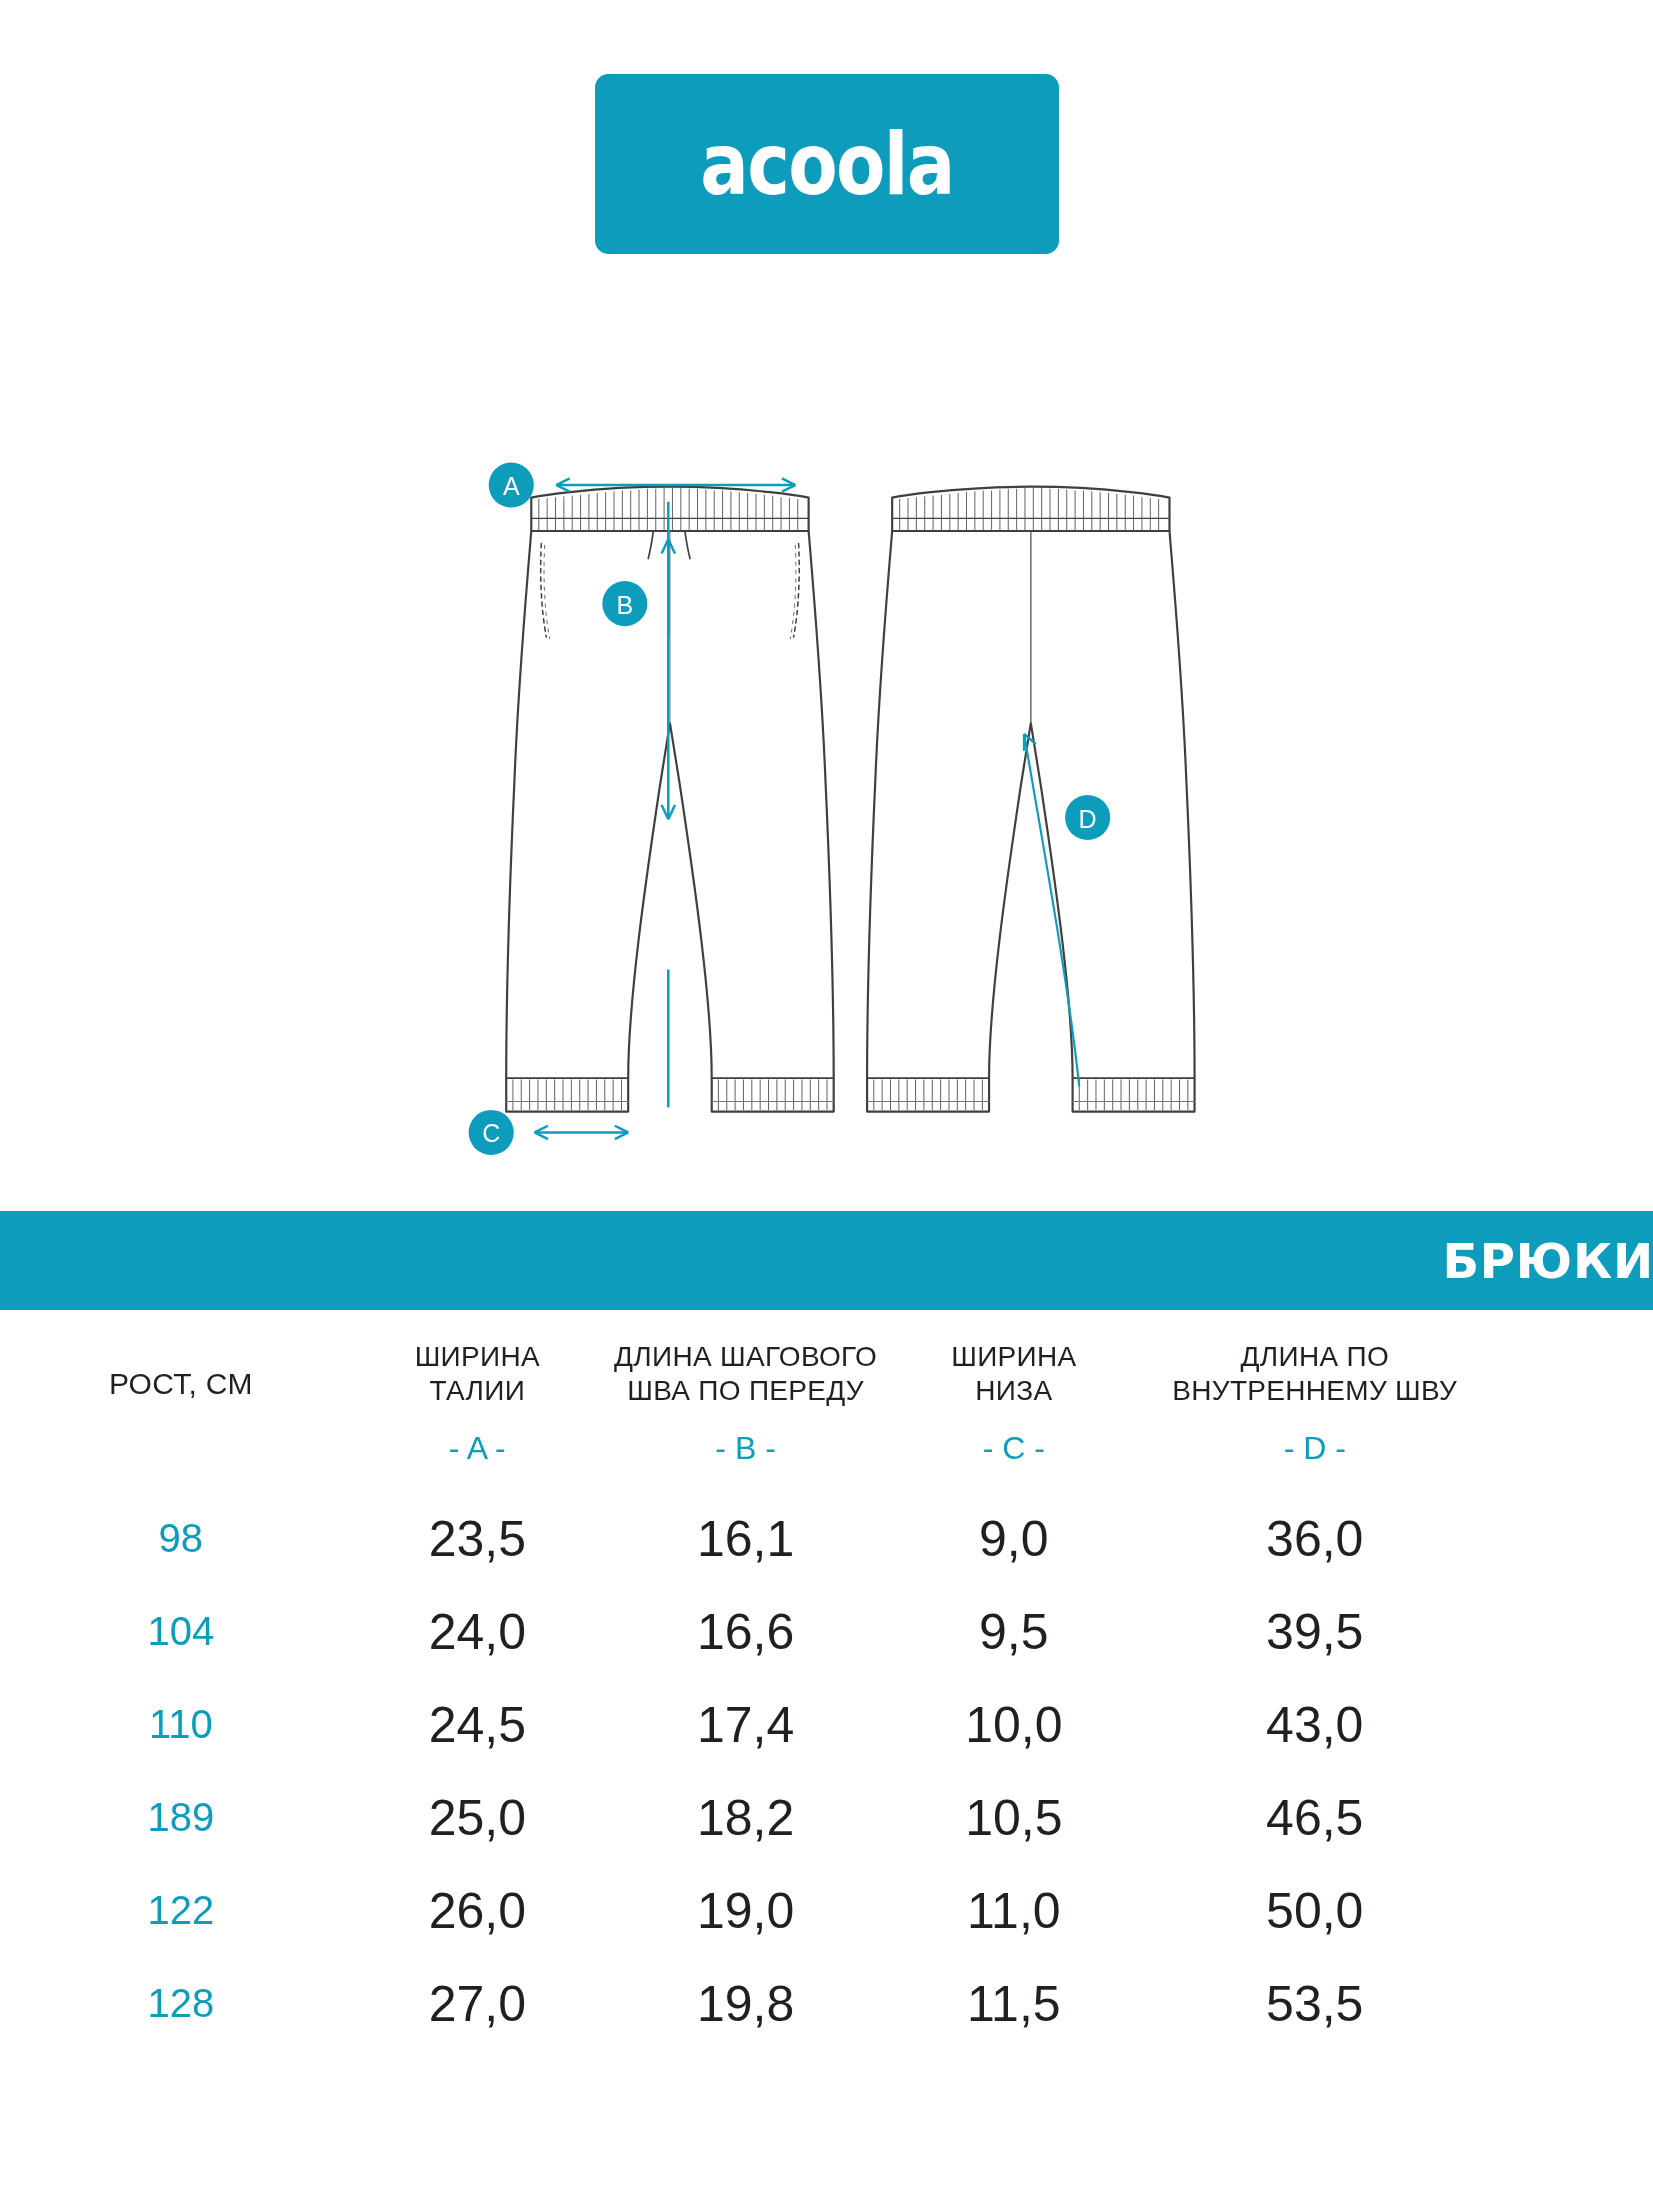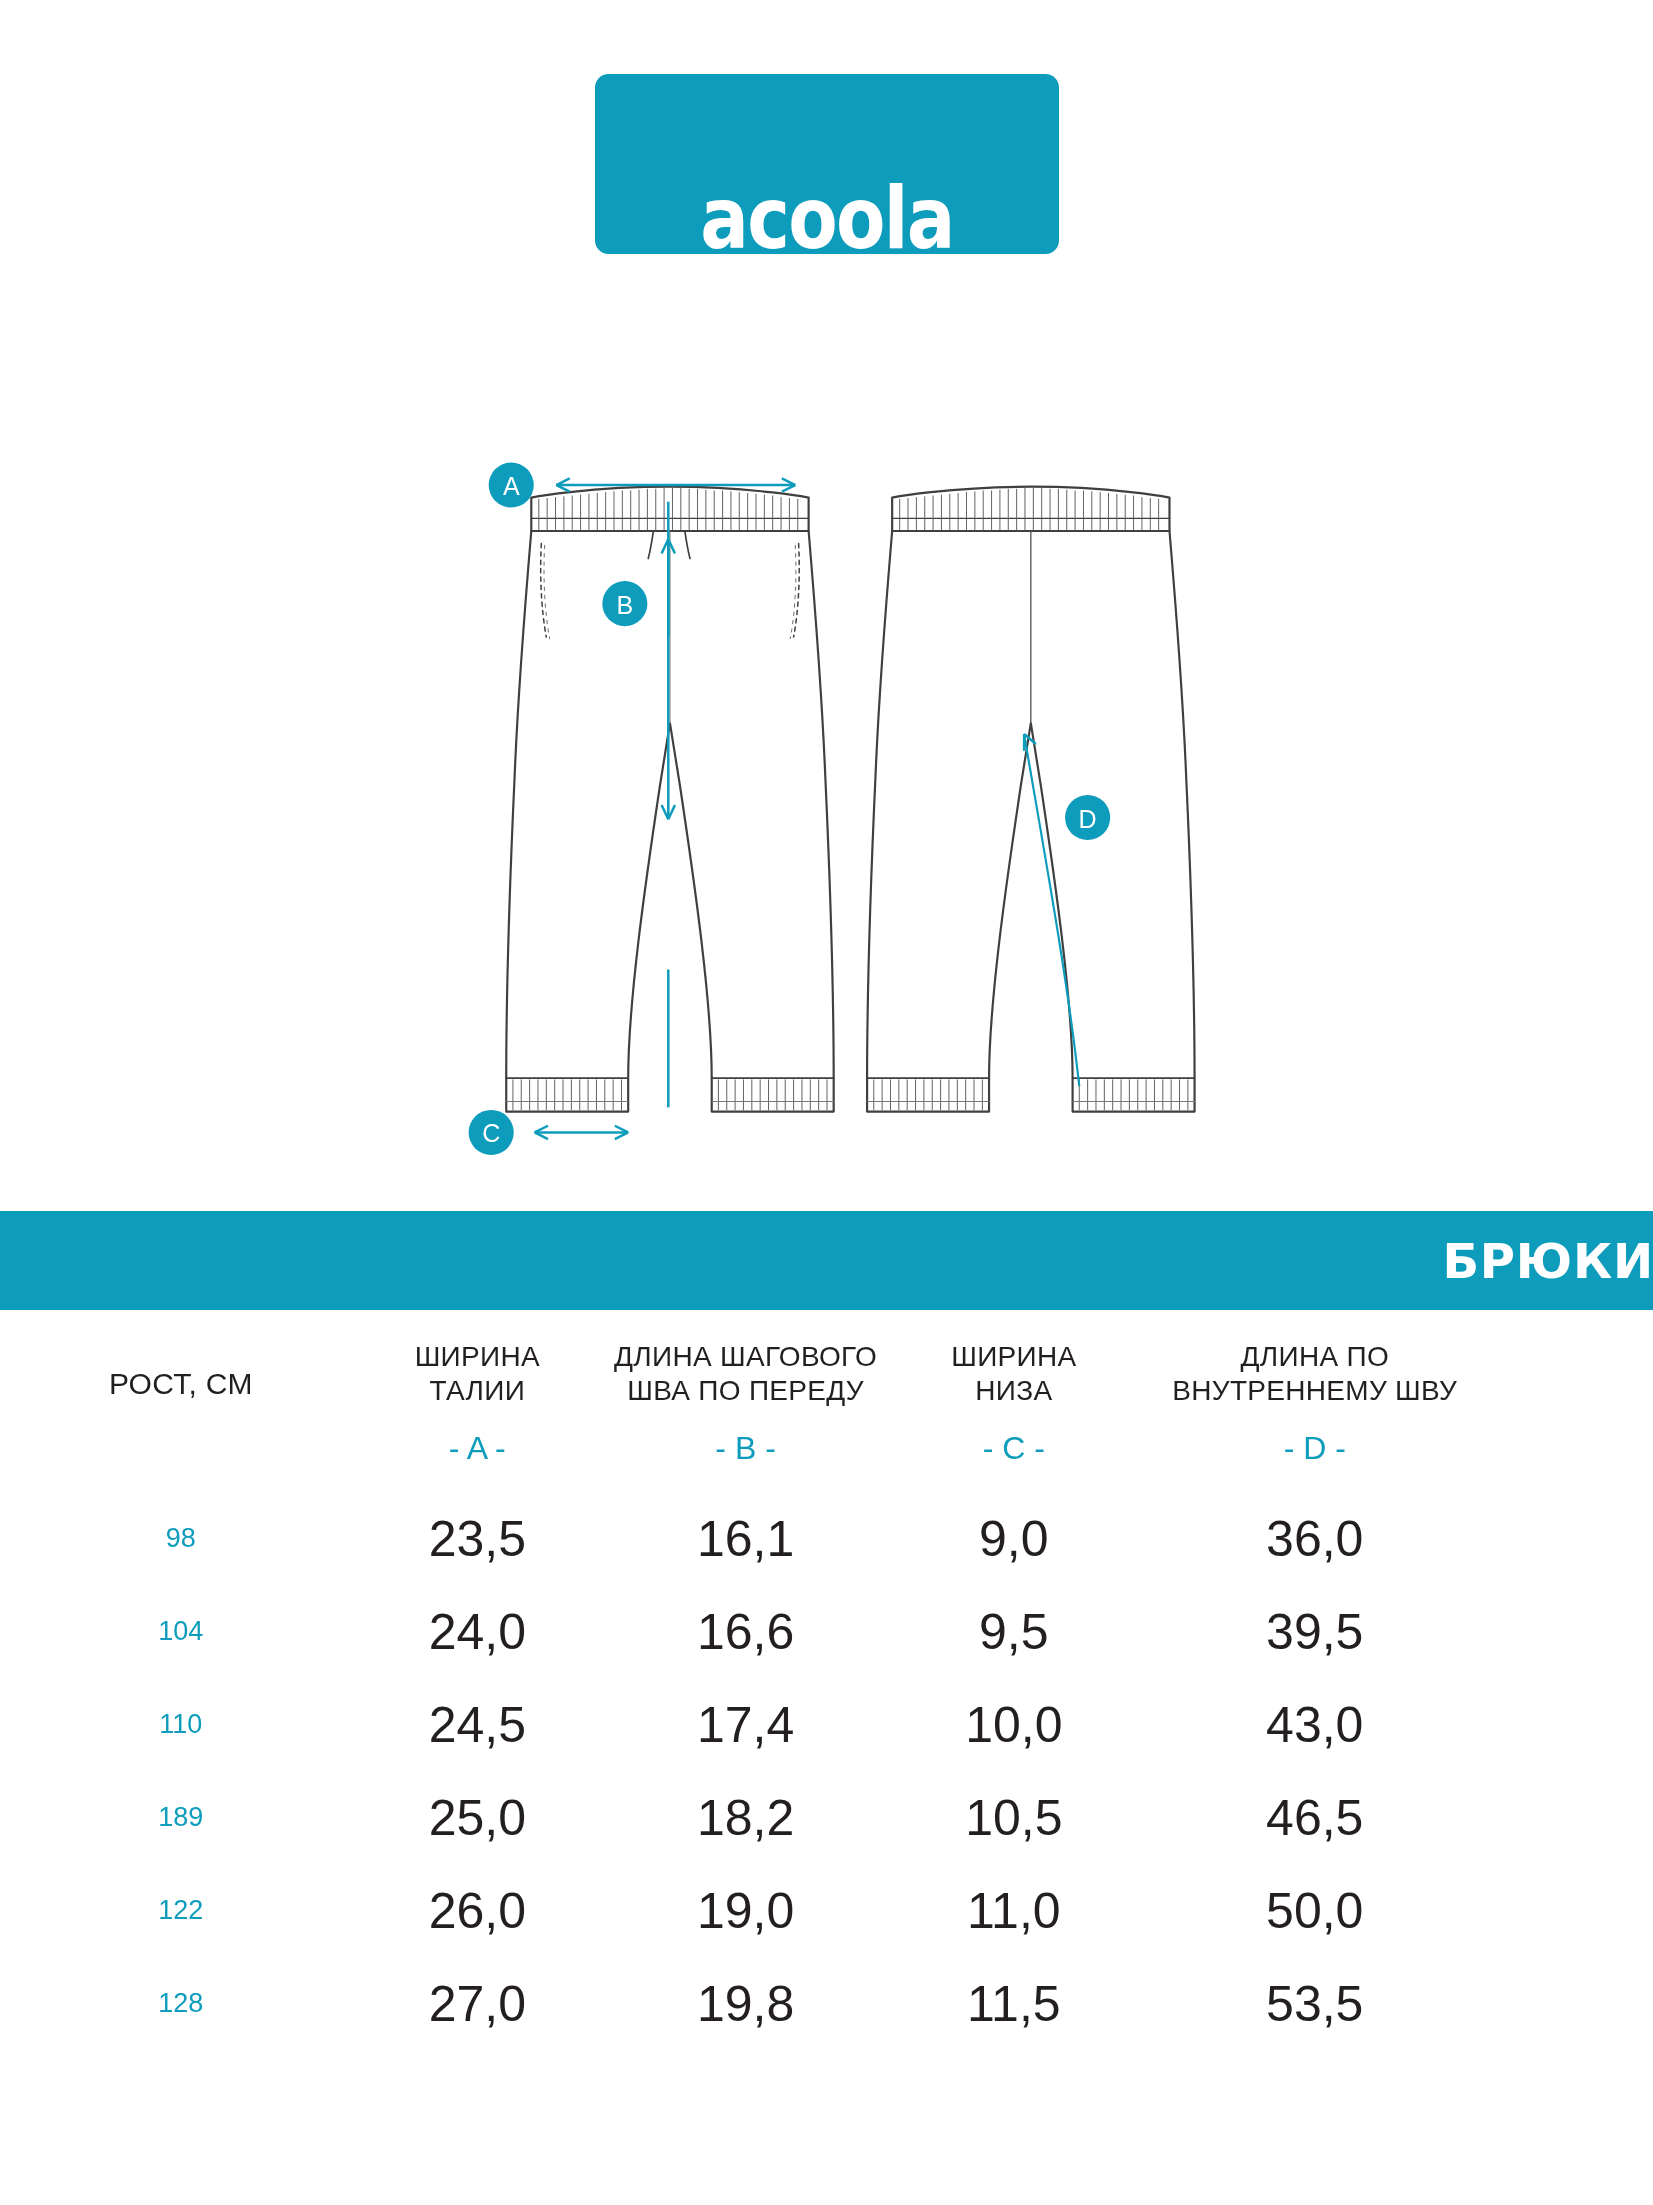--- a/index.html
+++ b/index.html
@@ -26,21 +26,21 @@
   .logo-wrap {
     position: absolute;
     top: 74px;
     left: 50%;
     transform: translateX(-50%);
     width: 464px;
     height: 180px;
     background: #0d9cbb;
     border-radius: 13.4px;
     display: flex;
-    align-items: flex-end;
+    align-items: center;
     justify-content: center;
   }
   .logo-text {
     color: #ffffff;
     font-family: "DejaVu Sans", sans-serif;
     font-weight: bold;
     font-size: 72px;
     letter-spacing: -1.7px;
     line-height: 1;
     transform: scaleY(1.18);
@@ -113,21 +113,21 @@
   }
   .data-row td {
     text-align: center;
     font-size: 50px;
     padding: 17.5px 8.4px;
     font-family: "Liberation Sans", sans-serif;
     color: #231f20;
   }
   .data-row td.size {
     color: #0d9cbb;
-    font-size: 27px;
+    font-size: 40px;
   }
 </style>
 </head>
 <body>
 
 <div class="page">
 
   <div class="logo-wrap">
     <div class="logo-text">acoola</div>
   </div>

